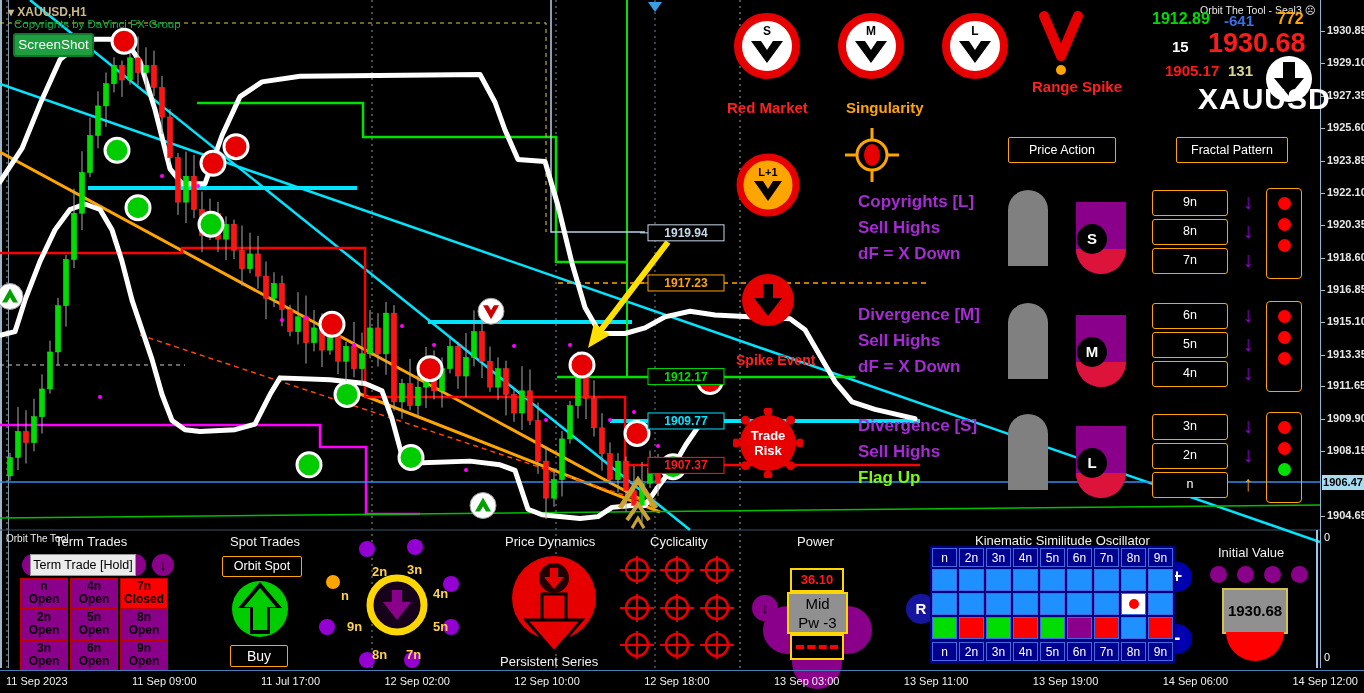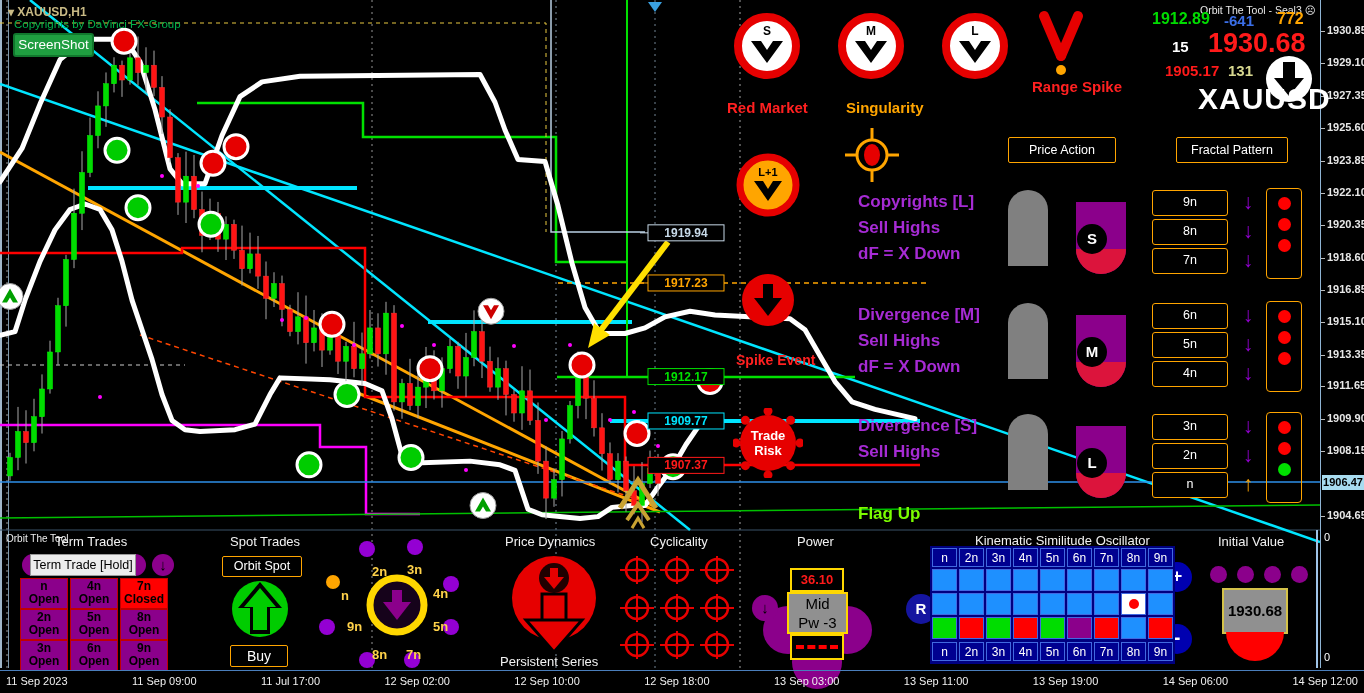--- a/index.html
+++ b/index.html
@@ -417,21 +417,21 @@
     <div class="abs arr" style="left: 1236px; top: 332px; color: rgb(148, 0, 211);">↓</div>
     <div class="abs nbtn" style="left: 1152px; top: 361px;">4n</div>
     <div class="abs arr" style="left: 1236px; top: 361px; color: rgb(148, 0, 211);">↓</div>
     <div class="abs dotbox" style="left: 1266px; top: 301px; height: 89px;">
       <div class="dot13" style="background: rgb(255, 0, 0);"></div>
       <div class="dot13" style="background: rgb(255, 0, 0);"></div>
       <div class="dot13" style="background: rgb(255, 0, 0);"></div>
     </div>
     <div class="abs grp-title" style="left: 858px; top: 416px;">Divergence [S]</div>
     <div class="abs grp-title" style="left: 858px; top: 442px;">Sell Highs</div>
-    <div class="abs grp-title" style="left: 858px; top: 468px; color: rgb(124, 252, 0); margin-top: 36px;">Flag Up</div>
+    <div class="abs grp-title" style="left: 858px; top: 468px; color: rgb(124, 252, 0);">Flag Up</div>
     <div class="abs tomb" style="left: 1008px; top: 414px;"></div>
     <div class="abs badge" style="left: 1076px; top: 426px;">
       <div class="rb"></div>
       <div class="bc">L</div>
     </div>
     <div class="abs nbtn" style="left: 1152px; top: 414px;">3n</div>
     <div class="abs arr" style="left: 1236px; top: 414px; color: rgb(148, 0, 211);">↓</div>
     <div class="abs nbtn" style="left: 1152px; top: 443px;">2n</div>
     <div class="abs arr" style="left: 1236px; top: 443px; color: rgb(148, 0, 211);">↓</div>
     <div class="abs nbtn" style="left: 1152px; top: 472px;">n</div>
@@ -444,21 +444,21 @@
   </div>
 
 <div class="abs" id="bpanel">
     <div class="abs" style="left: 6px; top: 3px; color: rgb(238, 238, 238); font-size: 10px;">Orbit The Tool</div>
     <div class="abs btitle" style="left: 55px; top: 4px;">Term Trades</div>
     <div class="abs btitle" style="left: 230px; top: 4px;">Spot Trades</div>
     <div class="abs btitle" style="left: 505px; top: 4px;">Price Dynamics</div>
     <div class="abs btitle" style="left: 650px; top: 4px;">Cyclicality</div>
     <div class="abs btitle" style="left: 797px; top: 4px;">Power</div>
     <div class="abs btitle" style="left: 975px; top: 3px;">Kinematic Similitude Oscillator</div>
-    <div class="abs btitle" style="left: 1218px; top: 4px;">Initial Value</div>
+    <div class="abs btitle" style="left: 1218px; top: 15px;">Initial Value</div>
     <div class="abs" style="left: 22px; top: 24px; width: 22px; height: 22px; border-radius: 50%; background: rgb(139, 0, 139);"></div>
     <div class="abs" style="left: 30px; top: 24px; width: 104px; height: 20px; background: rgb(236, 236, 236); border: 1px solid rgb(153, 153, 153); color: rgb(0, 0, 0); font-size: 12.5px; text-align: center; line-height: 20px; z-index: 2;">Term Trade [Hold]</div>
     <div class="abs" style="left: 124px; top: 24px; width: 22px; height: 22px; border-radius: 50%; background: rgb(139, 0, 139);"></div>
     <div class="abs" style="left: 152px; top: 24px; width: 22px; height: 22px; border-radius: 50%; background: rgb(139, 0, 139); color: rgb(0, 0, 0); font-weight: 900; text-align: center; line-height: 21px; font-size: 15px;">↓</div>
     <div class="abs cell" style="left: 20px; top: 48px; padding-top: 1px;">n<br>Open</div>
     <div class="abs cell" style="left: 70px; top: 48px; padding-top: 1px;">4n<br>Open</div>
     <div class="abs cell closed" style="left: 120px; top: 48px; padding-top: 1px;">7n<br>Closed</div>
     <div class="abs cell" style="left: 20px; top: 79px; padding-top: 1px;">2n<br>Open</div>
     <div class="abs cell" style="left: 70px; top: 79px; padding-top: 1px;">5n<br>Open</div>
     <div class="abs cell" style="left: 120px; top: 79px; padding-top: 1px;">8n<br>Open</div>

